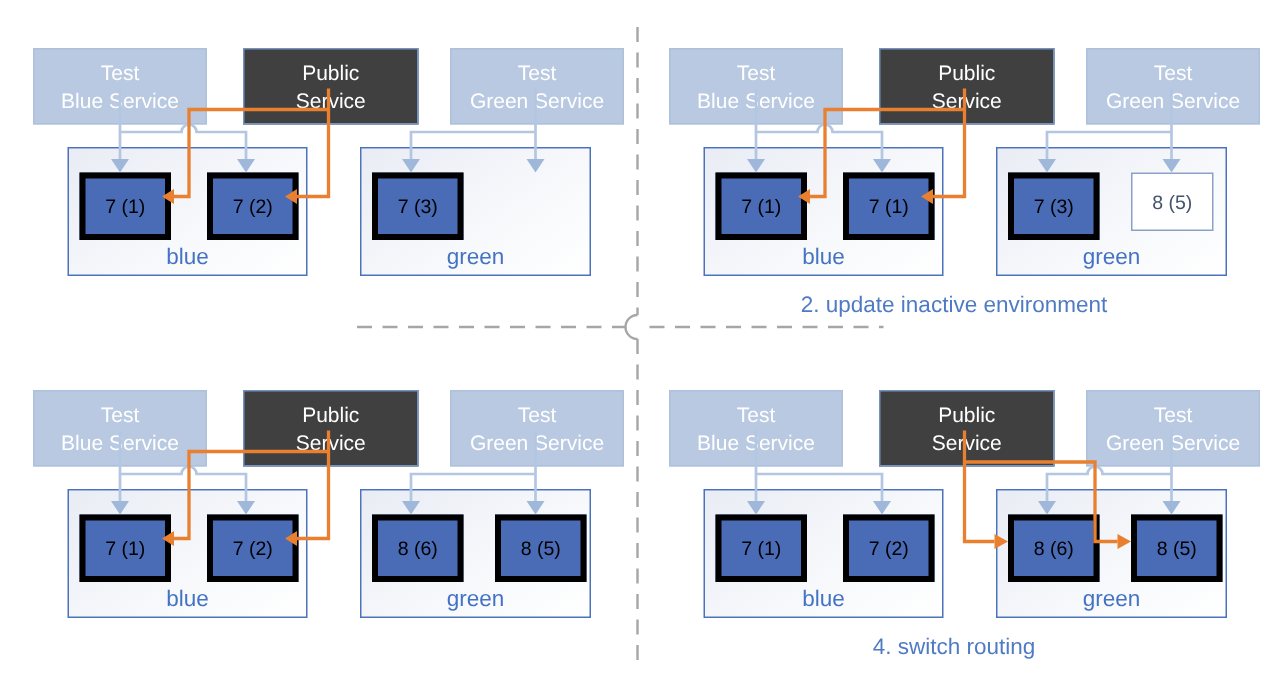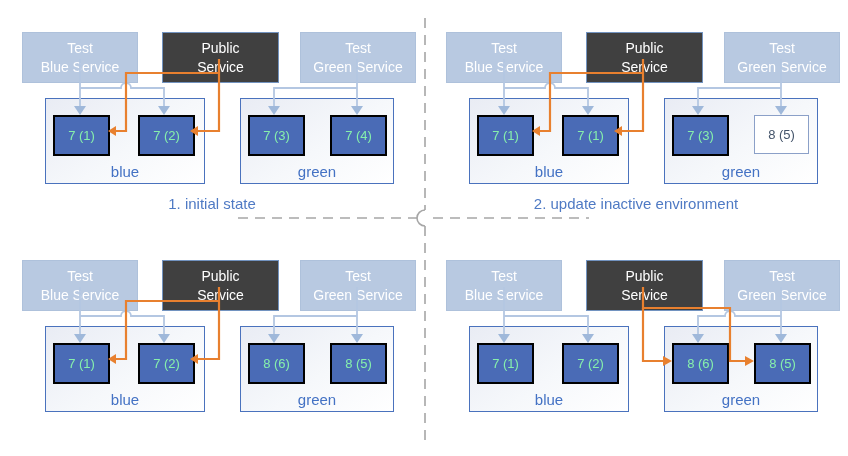--- a/index.html
+++ b/index.html
@@ -19,21 +19,21 @@
     position:absolute;top:98px;height:84px;z-index:1;
     border:1.5px solid #4a72bd;
     background:linear-gradient(145deg,#e9ecf4 0%,#f6f8fb 55%,#ffffff 100%);
   }
   .env-label{
     position:absolute;left:0;bottom:3px;width:100%;text-align:center;
     color:#4472c4;font-size:15px;
   }
   .pod{
     position:absolute;top:115px;width:53px;height:37px;z-index:2;
-    background:#4a6bb6;border:2px solid #000000;color:#86efac;
+    background:#4a6bb6;border:4px solid #000000;color:#000000;
     display:flex;align-items:center;justify-content:center;font-size:13px;
   }
   .pod.outlined{background:#ffffff;border:1px solid #8ba0c8;color:#44546a;}
   .caption{
     position:absolute;top:195px;left:0;width:424px;text-align:center;
     color:#4f7ac4;font-size:15px;z-index:1;
   }
   .connectors{position:absolute;left:0;top:0;z-index:5;pointer-events:none;}
   .divider{position:absolute;left:0;top:0;z-index:6;pointer-events:none;}
 </style>
@@ -52,21 +52,20 @@
   </div>
   <div class="envbox" style="left:45px;width:158px">
     <div class="env-label">blue</div>
   </div>
   <div class="envbox" style="left:240px;width:152px">
     <div class="env-label">green</div>
   </div>
   <div class="pod" style="left:53px">7 (1)</div>
   <div class="pod" style="left:138px">7 (2)</div>
   <div class="pod" style="left:248px">7 (3)</div>
-  <div class="pod" style="left:330px">7 (4)</div>
   <svg class="connectors" width="424" height="228">
     <g stroke="#b4c7e2" stroke-width="1.8" fill="none">
       <path d="M80,59 V107"></path>
       <path d="M80,88 H121 A5,5 0 0 1 131,88 H164 V107"></path>
       <path d="M357,59 V107"></path>
       <path d="M357,88 H274 V107"></path>
     </g>
     <g fill="#9fb8da">
       <polygon points="74,106 86,106 80,115"></polygon>
       <polygon points="158,106 170,106 164,115"></polygon>
@@ -75,21 +74,20 @@
     </g>
     <g stroke="#e8802f" stroke-width="2.2" fill="none">
       <path d="M219,59 V131 H198"></path>
       <path d="M219,73 H126 V131 H116"></path>
     </g>
     <g fill="#e8802f">
       <polygon points="198,126 198,136 190,131"></polygon>
       <polygon points="116,126 116,136 108,131"></polygon>
     </g>
   </svg>
-  <div class="caption">1. initial state</div>
 </div>
 
 <div class="panel" style="left:424px;top:0">
   <div class="svcbox svc-test" style="left:22px">
     <div><span>Test</span><br><span>Blue Service</span></div>
   </div>
   <div class="svcbox svc-public" style="left:162px">
     <div><span>Public</span><br><span>Service</span></div>
   </div>
   <div class="svcbox svc-test" style="left:300px">
@@ -209,20 +207,21 @@
     </g>
     <g stroke="#e8802f" stroke-width="2.2" fill="none">
       <path d="M219,59 V80 H306 V133 H321"></path>
       <path d="M219,80 V133 H239"></path>
     </g>
     <g fill="#e8802f">
       <polygon points="239,128 239,138 248,133"></polygon>
       <polygon points="321,128 321,138 330,133"></polygon>
     </g>
   </svg>
+  <div class="caption">4. switch routing</div>
 </div>
 
 <svg class="divider" width="848" height="456">
   <g stroke="#a6a6a6" stroke-width="1.6" fill="none" stroke-dasharray="10,7">
     <path d="M425,18 V210"></path>
     <path d="M425,226 V445"></path>
     <path d="M238,218 H417"></path>
     <path d="M433,218 H589"></path>
   </g>
   <path d="M425,210 A8,8 0 0 0 425,226" stroke="#a6a6a6" stroke-width="1.6" fill="none"></path>

